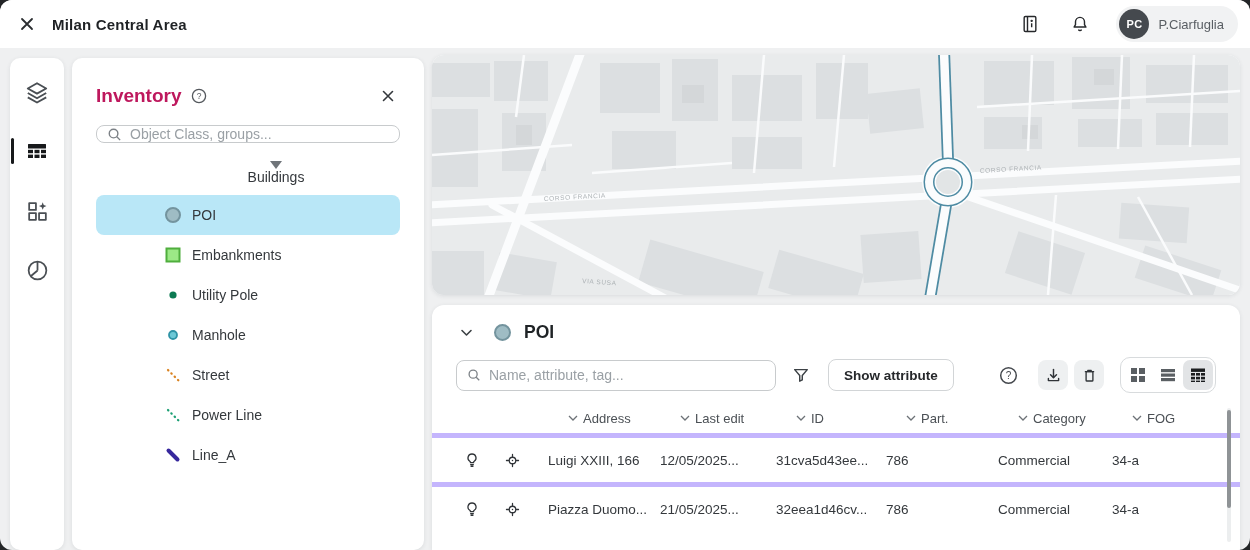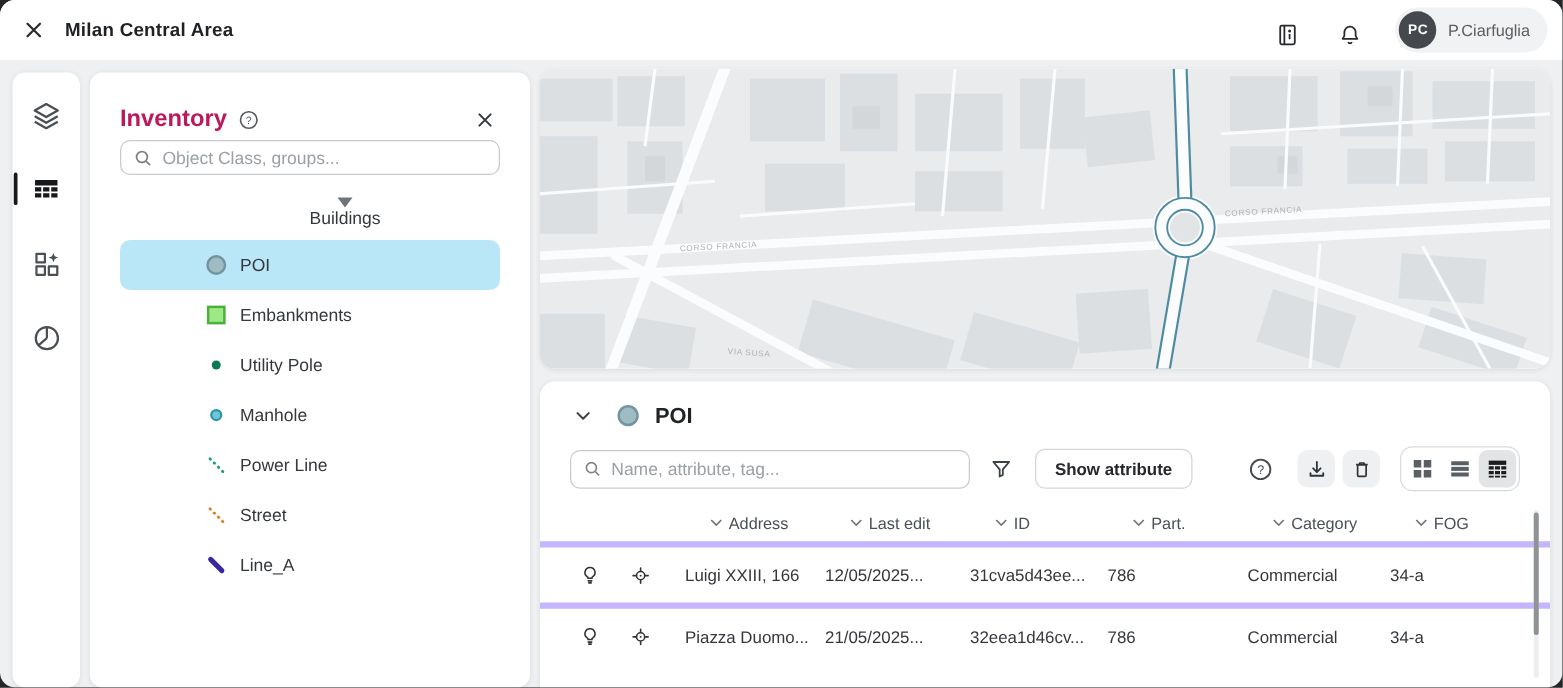--- a/index.html
+++ b/index.html
@@ -3,41 +3,41 @@
 <meta charset="utf-8">
 <style>
   * { margin:0; padding:0; box-sizing:border-box; }
   html,body { width:1250px; height:550px; background:#232527; font-family:"Liberation Sans", sans-serif; }
   .app { position:relative; width:1250px; height:550px; border-radius:12px; overflow:hidden; background:#eff0f1; }
 
   
   .topbar { position:relative; height:48px; background:#ffffff; display:flex; align-items:center; padding:0 12px 0 14px; }
   .icon-btn { background:none; border:none; cursor:pointer; display:flex; align-items:center; justify-content:center; padding:4px; border-radius:6px; }
   .topbar h1 { font-size:15px; font-weight:bold; color:#1f2225; margin-left:12px; letter-spacing:.2px; }
-  .topbar-right { margin-left:auto; display:flex; align-items:flex-end; gap:22px; }
+  .topbar-right { margin-left:auto; display:flex; align-items:center; gap:22px; }
   .user-pill { display:flex; align-items:center; gap:9px; background:#f1f2f3; border-radius:18px; padding:3px 14px 3px 3px; cursor:pointer; }
   .avatar { width:30px; height:30px; border-radius:50%; background:#45494e; color:#ffffff; font-size:11px; font-weight:bold; display:flex; align-items:center; justify-content:center; letter-spacing:.4px; }
   .user-name { font-size:13px; color:#595e63; }
 
   .content { position:relative; height:502px; }
   .card { position:absolute; background:#ffffff; border-radius:10px; box-shadow:0 1px 4px rgba(40,50,60,.10); }
 
   
   .rail { left:10px; top:10px; width:54px; height:492px; display:flex; flex-direction:column; align-items:center; padding-top:20px; gap:29px; }
   .rail-btn { position:relative; width:38px; height:30px; background:none; border:none; cursor:pointer; display:flex; align-items:center; justify-content:center; }
   .rail-btn .abar { display:none; }
   .rail-btn.active .abar { display:block; position:absolute; left:-7px; top:1px; width:2.5px; height:26px; background:#17191b; border-radius:2px; }
 
   
   .inventory { left:72px; top:10px; width:352px; height:492px; }
   .inv-header { display:flex; align-items:center; padding:26px 24px 0 24px; }
   .inv-header h2 { font-size:19px; font-weight:bold; color:#be185d; }
   .inv-header .help { margin-left:9px; }
   .inv-close { margin-left:auto; }
-  .searchbox { display:flex; align-items:center; margin:4px 24px 0 24px; height:28px; border:1px solid #c8cbcd; border-radius:8px; padding:0 10px; background:#fff; }
+  .searchbox { display:flex; align-items:center; margin:17px 24px 0 24px; height:18px; border:1px solid #c8cbcd; border-radius:8px; padding:0 10px; background:#fff; }
   .searchbox svg { flex:none; }
   .searchbox input { border:none; outline:none; width:100%; margin-left:8px; font-size:14px; color:#34383c; background:transparent; font-family:inherit; }
   .searchbox input::placeholder { color:#9aa0a5; }
   .tree { margin-top:18px; }
   .tree-group { display:flex; align-items:center; height:34px; padding-left:38px; cursor:pointer;flex-direction:column; }
   .tri-down { width:0; height:0; border-left:6px solid transparent; border-right:6px solid transparent; border-top:8px solid #6f7479; }
   .tree-group span { margin-left:18px; font-size:14px; color:#34383c; }
   .tree-item { display:flex; align-items:center; height:40px; margin:0 24px; border-radius:8px; padding-left:68px; cursor:pointer; }
   .tree-item.selected { background:#b9e7f7; }
   .tree-item .marker { width:18px; height:18px; display:flex; align-items:center; justify-content:center; }
@@ -199,32 +199,32 @@
           <span class="marker">
             <svg width="18" height="18" viewBox="0 0 18 18">
                 <circle cx="9" cy="9" r="4" fill="#6cc8d6" stroke="#2f93a6" stroke-width="1.8"></circle>
               </svg>
           </span>
             <span class="lbl">Manhole</span>
         </div>
         <div class="tree-item">
           <span class="marker">
             <svg width="18" height="18" viewBox="0 0 18 18">
+                <path d="M4 4 15 15" stroke="#d9821f" stroke-width="2.2" stroke-linecap="round" stroke-dasharray="0.5 4.2"></path>
+              </svg>
+          </span>
+            <span class="lbl">Street</span>
+        </div>
+        <div class="tree-item">
+          <span class="marker">
+            <svg width="18" height="18" viewBox="0 0 18 18">
                 <path d="M4 4 15 15" stroke="#1a9e72" stroke-width="2.2" stroke-linecap="round" stroke-dasharray="0.5 4.2"></path>
               </svg>
           </span>
             <span class="lbl">Power Line</span>
-        </div>
-        <div class="tree-item">
-          <span class="marker">
-            <svg width="18" height="18" viewBox="0 0 18 18">
-                <path d="M4 4 15 15" stroke="#d9821f" stroke-width="2.2" stroke-linecap="round" stroke-dasharray="0.5 4.2"></path>
-              </svg>
-          </span>
-            <span class="lbl">Street</span>
         </div>
         <div class="tree-item">
           <span class="marker">
             <svg width="18" height="18" viewBox="0 0 18 18">
                 <path d="M4.5 4.5 13.5 13.5" stroke="#37289d" stroke-width="4" stroke-linecap="round"></path>
               </svg>
           </span>
             <span class="lbl">Line_A</span>
         </div>
       </div>

